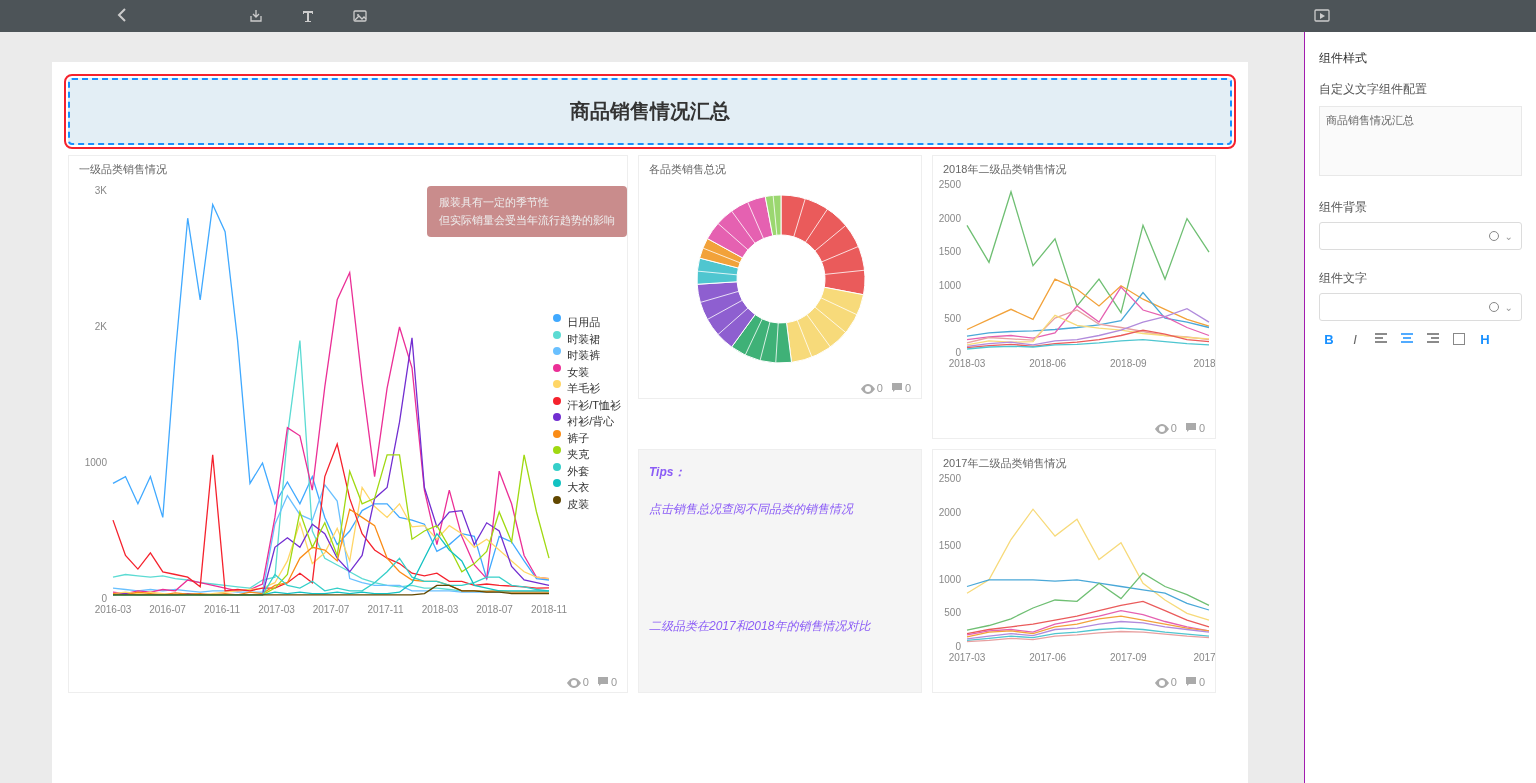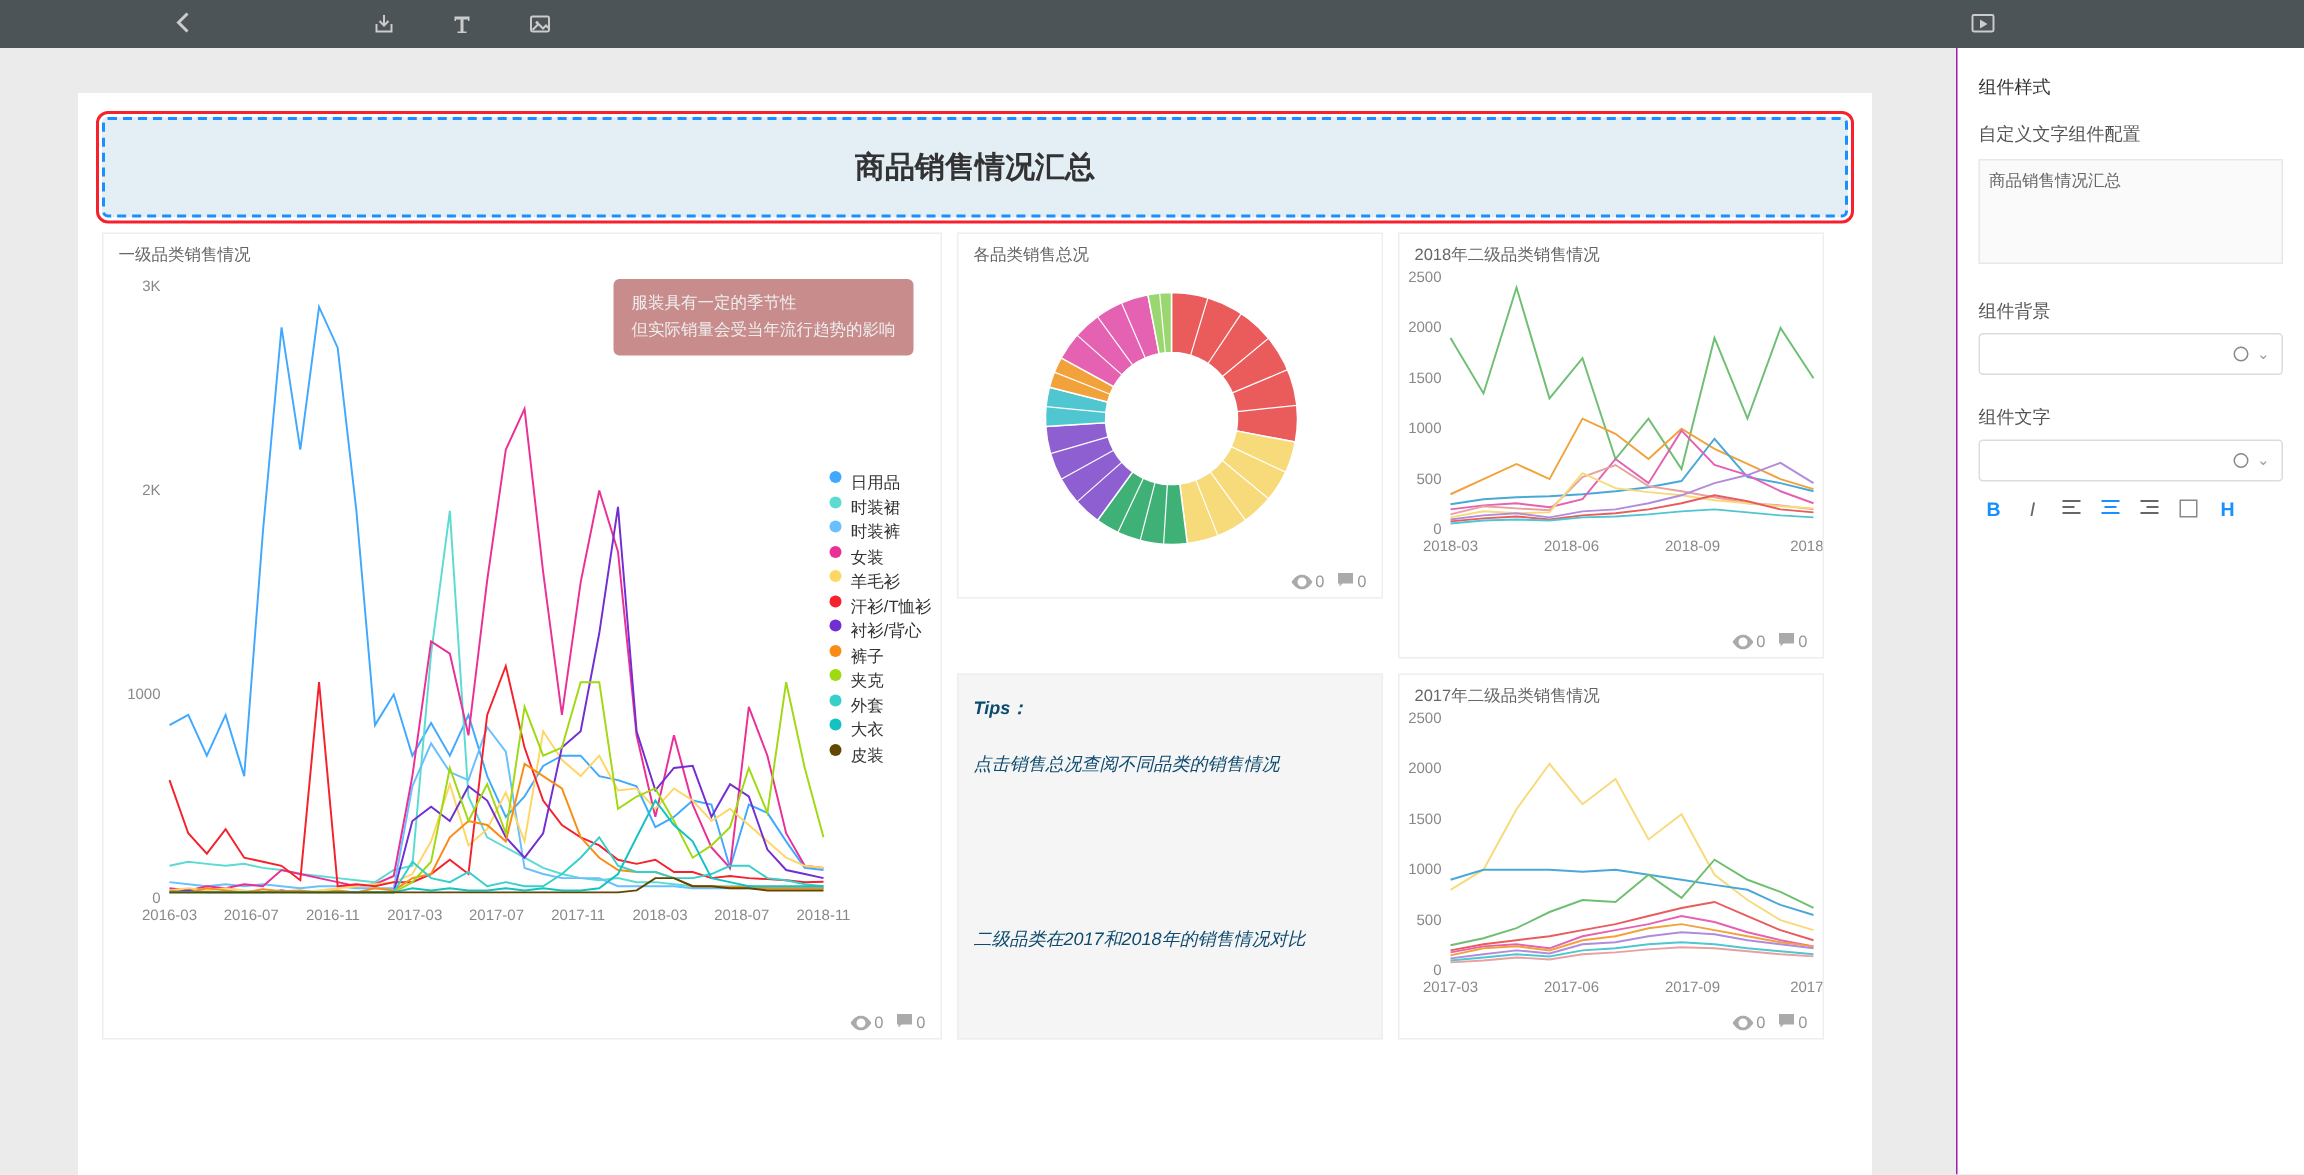--- a/index.html
+++ b/index.html
@@ -11,28 +11,28 @@
     .topbar .play{width:24px;height:24px;display:flex;align-items:center;justify-content:center;cursor:pointer;margin-right:186px}
     .main{display:flex;height:751px}
     .canvas{flex:1;padding:30px 30px 0 52px;position:relative;overflow:auto}
     .paper{background:#fff;width:1196px;height:722px;padding:16px;position:relative}
     .title-block{border:2px dashed #1890ff;border-radius:4px;padding:18px 12px;text-align:center;background:#e3eef5;outline:2px solid #f5222d;outline-offset:2px;margin-bottom:10px}
     .title-block span{font-size:20px;font-weight:600;color:#333}
     .grid{display:grid;grid-template-columns:560px 284px 284px;gap:10px;height:498px}
     .card{background:#fff;border:1px solid #eee;position:relative;overflow:hidden}
     .card-title{font-size:11px;color:#666;padding:6px 10px 2px}
     .card.tall{grid-row:span 2}
-    .annot{position:absolute;top:30px;right:18px;background:#c98c8c;color:#eee;font-size:11px;padding:8px 12px;border-radius:4px;line-height:1.6;z-index:5}
+    .annot{position:absolute;top:30px;right:0;background:#c98c8c;color:#eee;font-size:11px;padding:8px 12px;border-radius:4px;line-height:1.6;z-index:5}
     .legend{position:absolute;right:6px;top:158px;font-size:11px;line-height:1.5}
     .legend div{display:flex;align-items:flex-start;margin-bottom:0}
     .legend i{width:8px;height:8px;border-radius:50%;margin-right:6px;display:inline-block}
     .stats{position:absolute;bottom:4px;right:10px;color:#999;font-size:11px;display:flex;align-items:center;gap:8px}
     .stats span svg{vertical-align:-2px;margin-right:2px}
     svg.chart{display:block}
-    .tips-card{padding:14px 10px;font-style:italic;color:#0c4a6e;font-size:12px;display:flex;flex-direction:column}
+    .tips-card{padding:14px 10px;font-style:italic;color:#8b5cf6;font-size:12px;display:flex;flex-direction:column}
     .tips-card .tip-head{font-weight:600;margin-bottom:20px}
     .tips-card .tip1{margin-bottom:100px}
     
     .panel{width:232px;background:#fff;border-left:1px solid #a21caf;padding:10px 14px;font-size:12px;color:#555;overflow:auto}
     .panel h4{font-size:12px;font-weight:400;color:#333;margin:8px 0 14px}
     .panel .sect{margin-bottom:20px}
     .panel .sz-row{display:flex;gap:4px;border:2px solid #f5222d;padding:5px;border-radius:4px}
     .panel .sz-row .sz{flex:1;height:18px;background:#f0f0f0;border-radius:2px;display:flex;align-items:center;justify-content:center;cursor:pointer}
     .panel .sz-row .sz i{background:#bfbfbf;display:block}
     .panel .sz-row .sz.active{background:#1890ff}

